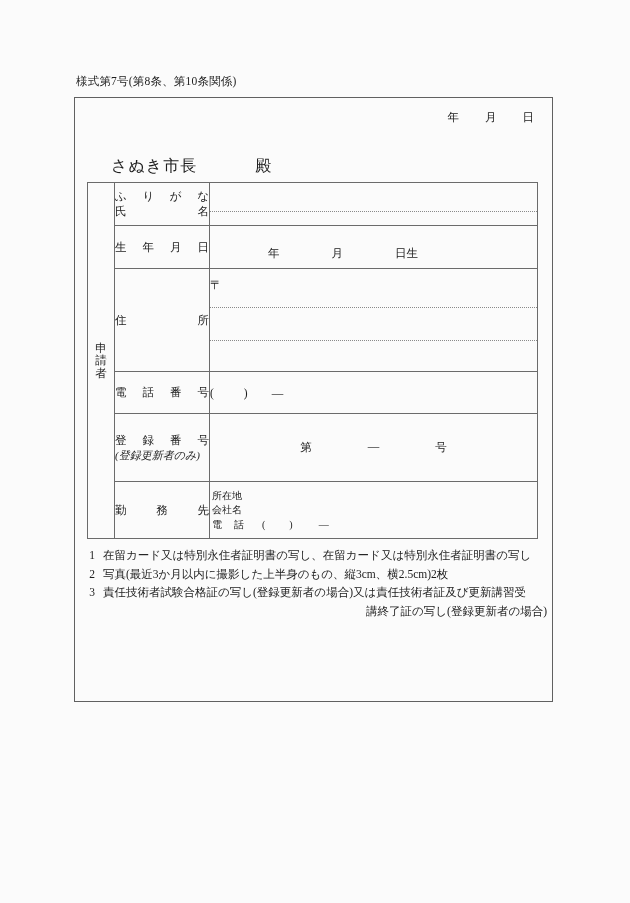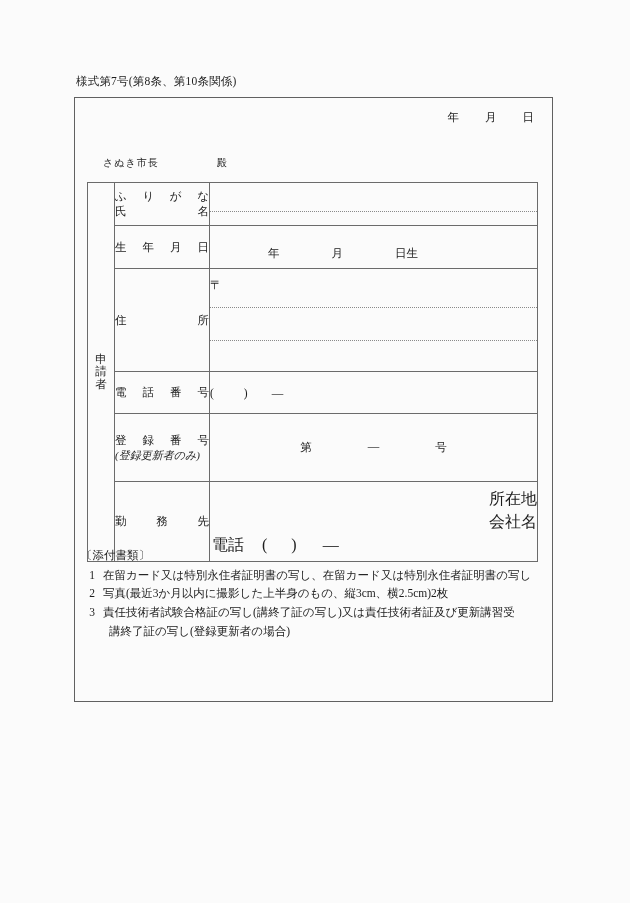--- a/index.html
+++ b/index.html
@@ -58,23 +58,23 @@
     right: 0;
     top: 29px;
     text-align: center;
     font-size: 12px;
     letter-spacing: 0.4px;
   }
 
   
   .addressee {
     position: absolute;
-    left: 28px;
+    left: 36px;
     top: 58px;
-    font-size: 10px;
+    font-size: 16px;
     display: flex;
     align-items: flex-end;
   }
   .addressee .who { letter-spacing: 1px; }
   .addressee .hon { margin-left: 58px; }
 
   
   .form-table {
     position: absolute;
     left: 12px;
@@ -182,22 +182,21 @@
   .tel-val .paren-open { margin-right: 26px; }
   .tel-val .dash { margin-left: 20px; }
   .reg-val {
     display: flex;
     justify-content: center;
     gap: 56px;
   }
   .work-cell {
     line-height: 1.45;
     padding: 5px 0 4px 2px;
-    font-size: 16px;
-    text-align: right;
+    font-size: 10px;
   }
   .work-tel {
     display: flex;
     align-items: baseline;
   }
   .work-tel .wt-label {
     display: inline-flex;
     justify-content: space-between;
     width: 32px;
   }
@@ -218,21 +217,21 @@
   .att-item {
     display: flex;
     align-items: flex-start;
   }
   .att-num {
     width: 22px;
     flex: 0 0 22px;
     text-align: center;
   }
   .att-text { flex: 1 1 auto; }
-  .att-cont { padding-left: 28px; }
+  .att-cont { padding-left: 28px; text-align: right; }
 </style>
 </head>
 <body>
 
 <div class="form-no">様式第7号(第8条、第10条関係)</div>
 
 <div class="page-frame">
 
   <div class="date-line">
     <span>年</span>
@@ -367,32 +366,31 @@
               <span class="wt-close">)</span>
               <span class="wt-dash">—</span>
             </div>
           </div>
         </td>
       </tr>
     </tbody>
   </table>
 
   <div class="attachments">
-    <div class="att-title">〔添付書類〕</div>
 
     <div class="att-item">
       <span class="att-num">1</span>
       <span class="att-text">在留カード又は特別永住者証明書の写し、在留カード又は特別永住者証明書の写し</span>
     </div>
 
     <div class="att-item">
       <span class="att-num">2</span>
       <span class="att-text">写真(最近3か月以内に撮影した上半身のもの、縦3cm、横2.5cm)2枚</span>
     </div>
 
     <div class="att-item">
       <span class="att-num">3</span>
-      <span class="att-text">責任技術者試験合格証の写し(講終了証の写し)又は責任技術者証及び更新講習受</span>
+      <span class="att-text">責任技術者試験合格証の写し(登録更新者の場合)又は責任技術者証及び更新講習受</span>
     </div>
     <div class="att-cont">講終了証の写し(登録更新者の場合)</div>
   </div>
 
 </div>
 
 </body></html>

